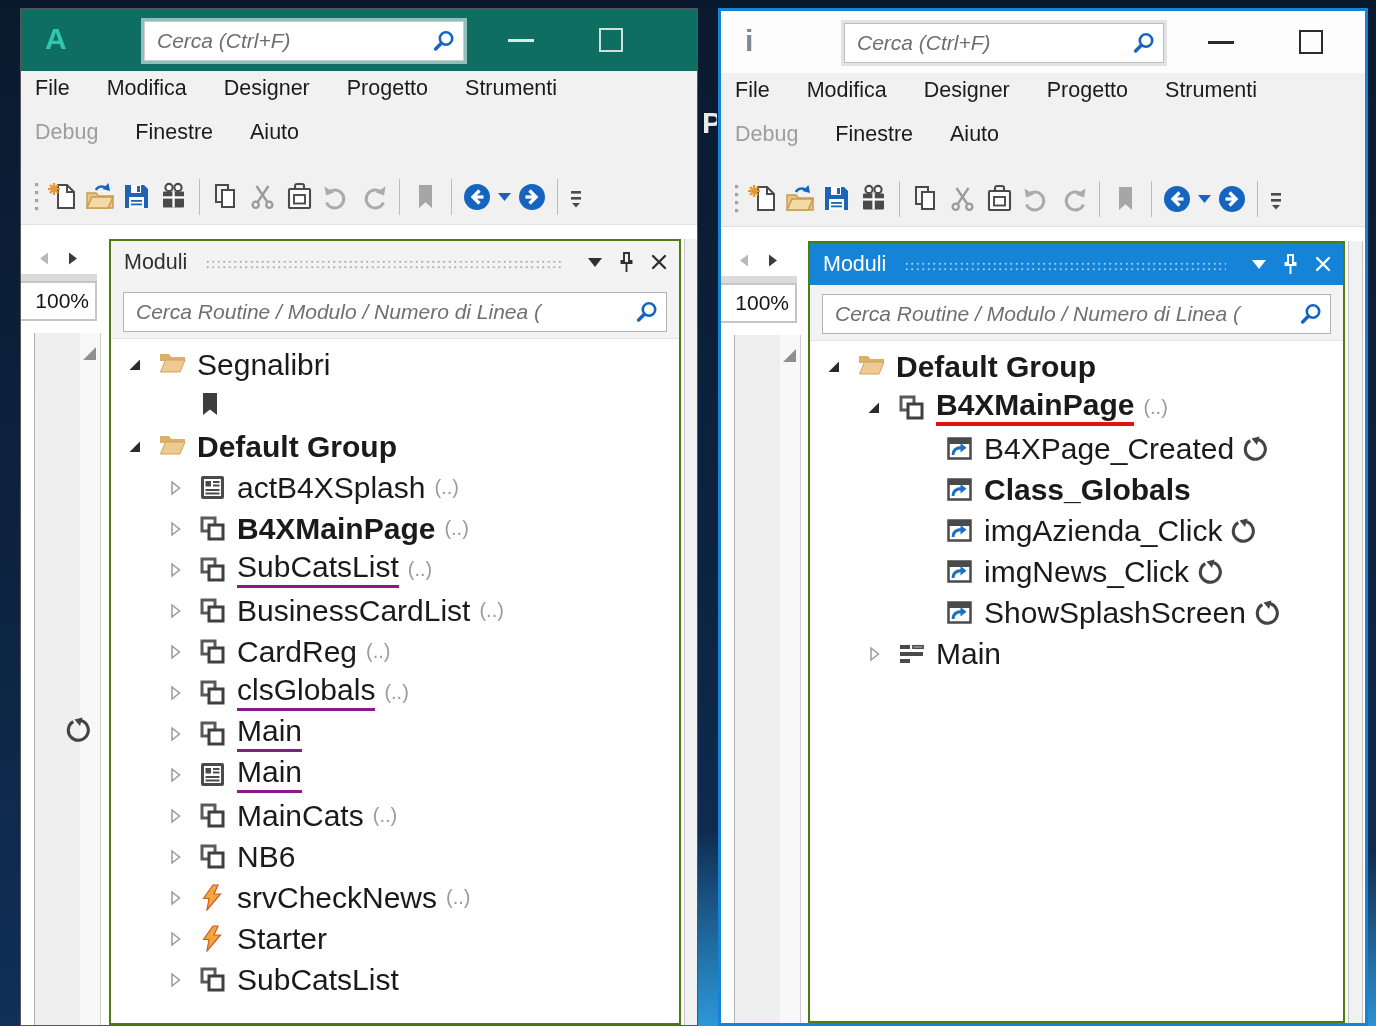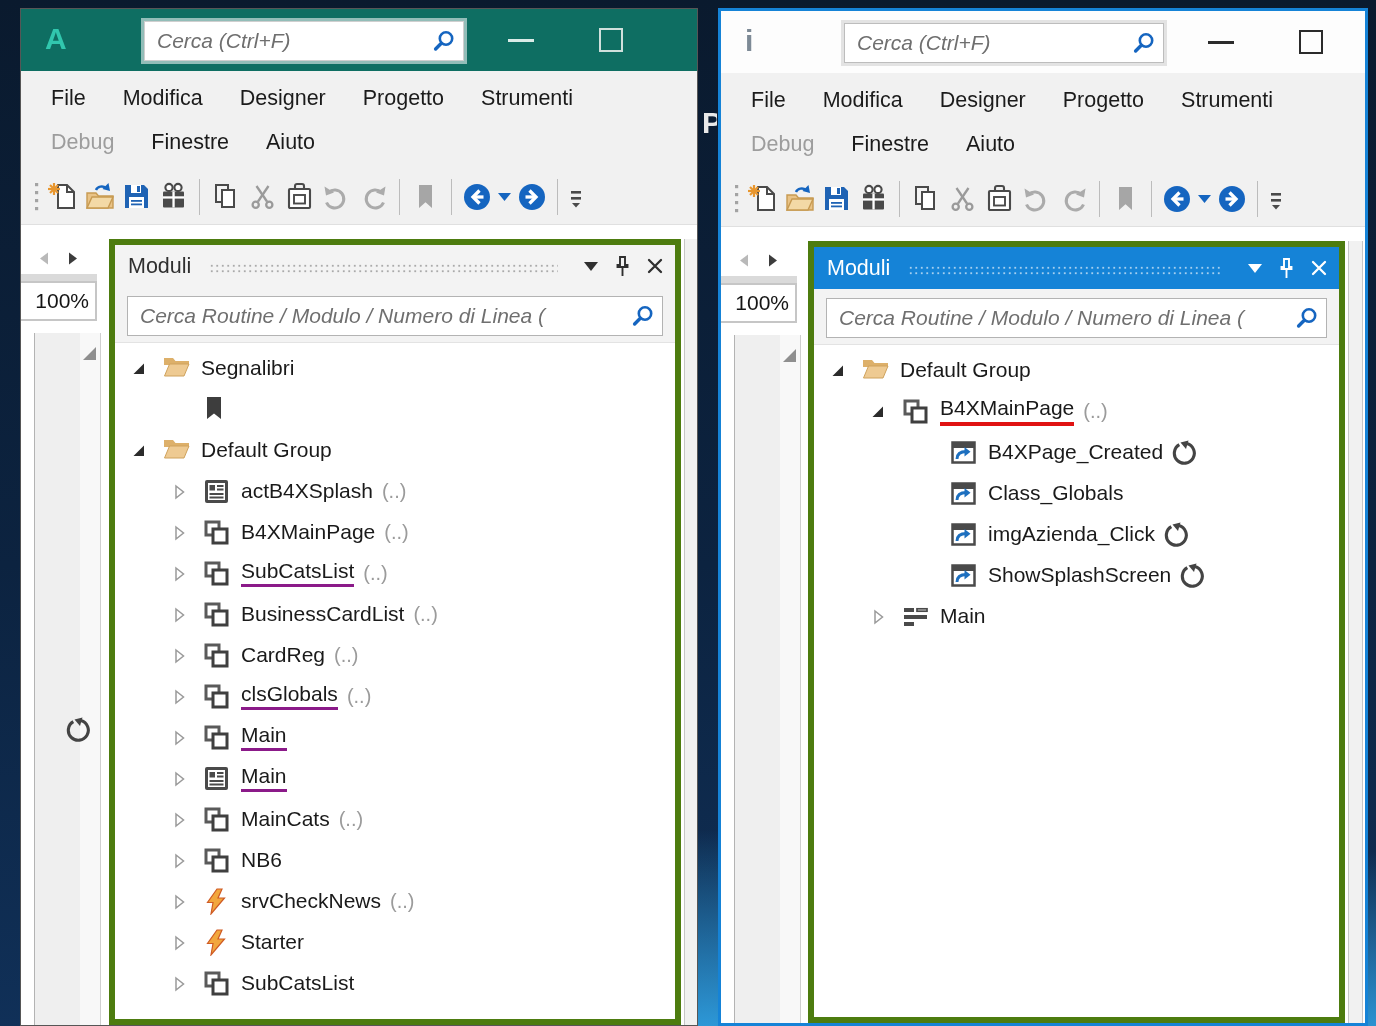--- a/index.html
+++ b/index.html
@@ -29,21 +29,21 @@
   input::placeholder{color:#6f6f6f;font-style:italic;opacity:1}
   .mag{display:flex;align-items:center;padding-right:7px}
   .cap-btn{position:absolute;top:0;height:62px;width:56px;display:flex;align-items:center;justify-content:center}
   .cap-min{left:472px}.cap-max{left:562px}
   .minbar{width:26px;height:3px;background:#d9ebe7}
   .w-right .minbar{background:#2b2b2b}
   .maxbox{width:20px;height:20px;border:2px solid #cfe0dc}
   .w-right .maxbox{border-color:#2b2b2b}
 
   .menubar{position:absolute;top:62px;left:0;right:0;height:98px;background:#f1f1f1}
-  .menurow{display:flex;align-items:center;height:44px;padding-left:30px}
+  .menurow{display:flex;height:44px;padding-left:14px}
   .menurow:first-child{margin-top:5px}
   .mitem{margin-right:37px;font-size:21.5px;color:#1b1b1b;white-space:nowrap;cursor:default}
   .mitem.disabled{color:#9d9d9d}
 
   .toolbar{position:absolute;top:160px;left:0;right:0;height:55px;background:#f1f1f1;
     display:flex;align-items:center;padding-left:9px;border-bottom:1px solid #e0e0e0}
   .tbtn{margin:0 3px;display:flex;align-items:center}
   .tsep{width:1px;height:36px;background:#bcbcbc;margin:0 7px}
 
   .content{position:absolute;top:216px;left:0;right:0;bottom:0;background:#fff}
@@ -57,21 +57,21 @@
     border:2px solid #c6c6c6;box-shadow:0 -7px 0 #dadada;display:flex;align-items:center;
     justify-content:flex-end;padding-right:6px;font-size:21px;color:#151515}
   .splitgrip{position:absolute;left:62px;top:122px;width:0;height:0;
     border-bottom:13px solid #8f8f8f;border-left:13px solid transparent}
   .strip-resumable{position:absolute;left:44px;top:492px;width:27px;height:27px}
   .vstrip{position:absolute;top:14px;bottom:0;width:13px;background:#f1f1f1;
     border-left:1px solid #c6c6c6;border-right:1px solid #c6c6c6}
   .w-left .vstrip{left:663px}
   .w-right .vstrip{left:627px}
 
-  .panel{position:absolute;top:14px;left:88px;bottom:0;background:#f3f3f3;border:6px solid #4d7c0f;box-sizing:border-box}
+  .panel{position:absolute;top:14px;left:88px;bottom:0;background:#f3f3f3;border:2px solid #4d7c0f;box-sizing:border-box}
   .w-left .panel{width:572px}
   .w-right .panel{left:87px;width:537px}
   .phead{height:42px;display:flex;align-items:center;padding:0 12px 0 13px}
   .phead-gray{color:#2f2f2f}
   .phead-blue{background:#1583d7;color:#fff}
   .ptitle{font-size:21.5px;white-space:nowrap}
   .pgrip{flex:1;height:11px;margin:5px 10px 0 18px;
     background-image:radial-gradient(circle, rgba(0,0,0,.30) 1.3px, transparent 1.4px);
     background-size:5.5px 5.5px;background-position:0 0}
   .phead-blue .pgrip{background-image:radial-gradient(circle, rgba(255,255,255,.62) 1.3px, transparent 1.4px)}
@@ -79,22 +79,22 @@
   .psearch{margin:9px 12px 8px 12px;height:38px;background:#fff;border:1px solid #b3b3b3;
     display:flex;align-items:center}
   .psearch input{flex:1;min-width:0;border:0;outline:0;background:none;
     font:italic 21px "Liberation Sans",sans-serif;color:#333;padding:0 2px 0 12px}
   .tree{position:absolute;top:97px;left:0;right:0;bottom:0;background:#fff;
     border-top:1px solid #e3e3e3;padding-top:5px;overflow:hidden}
   .trow{height:41px;display:flex;align-items:center}
   .ind0{padding-left:17px}.ind1{padding-left:57px}.ind2{padding-left:105px}
   .arrow-slot{width:31px;display:flex;align-items:center;flex:none}
   .node-icon{width:27px;height:27px;margin-right:11px;display:flex;flex:none}
-  .tlabel{font-size:21px;color:#1a1a1a;white-space:nowrap;line-height:1.05}
-  .b{font-weight:normal}
+  .tlabel{font-size:30px;color:#1a1a1a;white-space:nowrap;line-height:1.05}
+  .b{font-weight:bold}
   .u-purple{border-bottom:3px solid #8b1a89;padding-bottom:2px}
   .u-red{border-bottom:4px solid #e01212;padding-bottom:2px}
   .suffix{color:#9b9b9b;margin-left:9px;font-size:20px;flex:none}
   .trailing{width:26px;height:26px;margin-left:8px;display:flex;flex:none}
 </style>
 </head>
 <body>
 
 <div class="frag"><span>P</span></div>
 
@@ -886,20 +886,38 @@
           <div class="trow ind2">
             <span class="arrow-slot"></span>
             <span class="node-icon">
               <svg width="27" height="27" viewBox="0 0 27 27">
                 <rect x="2.5" y="3.5" width="22" height="20" fill="#fff" stroke="#4a4a4a" stroke-width="2.5"></rect>
                 <rect x="2.5" y="3.5" width="22" height="5.5" fill="#4a4a4a"></rect>
                 <path d="M7 20 q0 -7.5 9.5 -7.5" stroke="#1d6fbf" stroke-width="2.9" fill="none"></path>
                 <path d="M14.5 8 l6 4.7 -6 4.7 z" fill="#1d6fbf"></path>
               </svg>
             </span>
+            <span class="tlabel">imgNews_Click</span>
+            <span class="trailing">
+              <svg width="26" height="26" viewBox="0 0 26 26">
+                <path d="M8.3 4.6 A10 10 0 1 0 16 3.6" fill="none" stroke="#444" stroke-width="3.1"></path>
+                <path d="M17.5 0.5 L9.5 2.5 L15 9 z" fill="#444"></path>
+              </svg>
+            </span>
+          </div>
+          <div class="trow ind2">
+            <span class="arrow-slot"></span>
+            <span class="node-icon">
+              <svg width="27" height="27" viewBox="0 0 27 27">
+                <rect x="2.5" y="3.5" width="22" height="20" fill="#fff" stroke="#4a4a4a" stroke-width="2.5"></rect>
+                <rect x="2.5" y="3.5" width="22" height="5.5" fill="#4a4a4a"></rect>
+                <path d="M7 20 q0 -7.5 9.5 -7.5" stroke="#1d6fbf" stroke-width="2.9" fill="none"></path>
+                <path d="M14.5 8 l6 4.7 -6 4.7 z" fill="#1d6fbf"></path>
+              </svg>
+            </span>
             <span class="tlabel">ShowSplashScreen</span>
             <span class="trailing">
               <svg width="26" height="26" viewBox="0 0 26 26">
                 <path d="M8.3 4.6 A10 10 0 1 0 16 3.6" fill="none" stroke="#444" stroke-width="3.1"></path>
                 <path d="M17.5 0.5 L9.5 2.5 L15 9 z" fill="#444"></path>
               </svg>
             </span>
           </div>
           <div class="trow ind1">
             <span class="arrow-slot">

